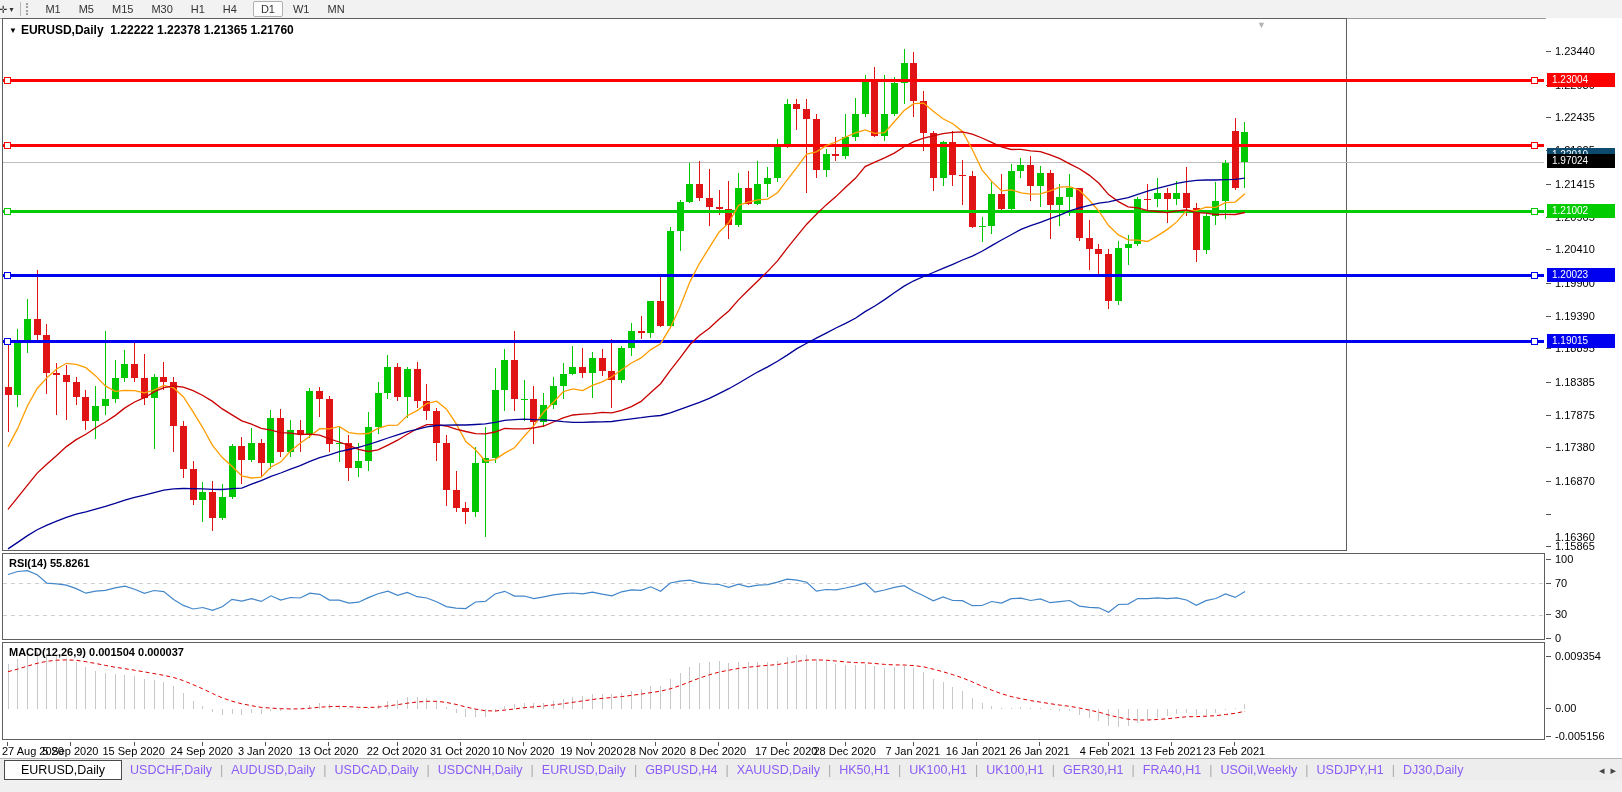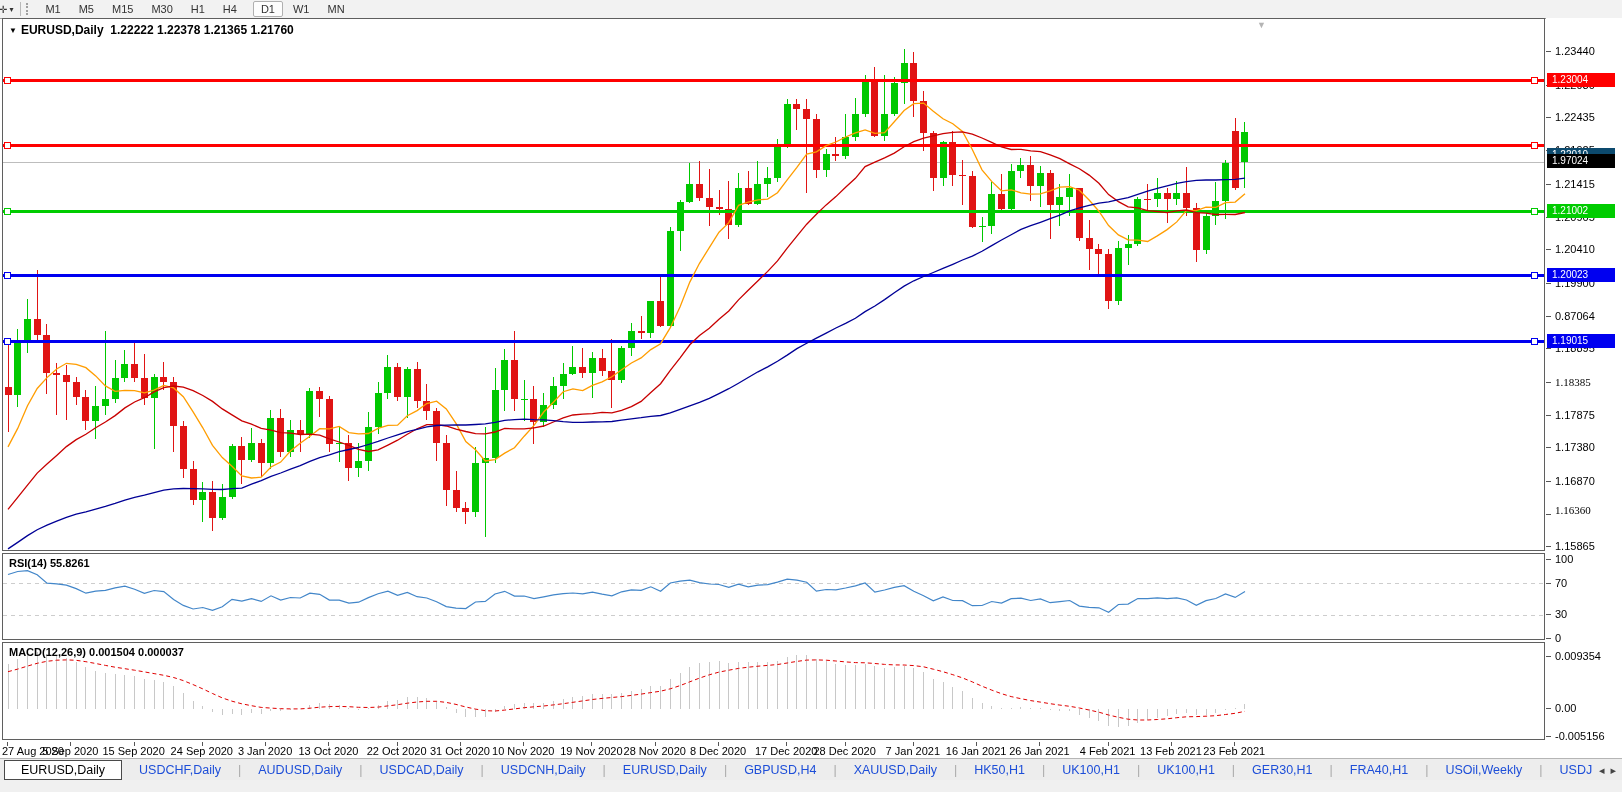--- a/index.html
+++ b/index.html
@@ -9,21 +9,21 @@
   #toolbar{position:absolute;left:0;top:0;width:1622px;height:18px;background:#f2f2f2;
     border-bottom:1px solid #9a9a9a;display:flex;align-items:center;font-size:11px;color:#222;}
   #toolbar .tool-icon{margin-left:-2px;font-size:10px;color:#333;padding:0 1px;}
   #toolbar .dd{font-size:8px;color:#333;padding:0 4px 0 1px;}
   .vsep{width:1px;height:14px;background:#b9b9b9;margin:0 3px;}
   .grip{width:4px;height:12px;margin:0 4px 0 2px;border-left:2px dotted #9f9f9f;}
   .tfbtn{padding:1px 7px;margin:0 1px;border:1px solid transparent;border-radius:2px;color:#333;cursor:default;}
   .tfbtn.active{background:#fdfdfd;border-color:#b0b0b0;}
   
   .pane{position:absolute;background:#fff;border:1px solid #5f5f5f;box-sizing:border-box;}
-  #main-pane{left:2px;top:18px;width:1543px;height:533px;}
+  #main-pane{left:2px;top:18px;width:1345px;height:533px;}
   #rsi-pane{left:2px;top:553px;width:1543px;height:87px;}
   #macd-pane{left:2px;top:642px;width:1543px;height:98px;}
   .pane svg{position:absolute;left:0;top:0;}
   #chart-title{position:absolute;left:6px;top:4px;font-size:12px;font-weight:bold;color:#000;white-space:nowrap;}
   #chart-title .tri{font-size:8px;vertical-align:1px;margin-right:4px;}
   .pane-label{position:absolute;left:6px;top:3px;font-size:11px;font-weight:bold;color:#000;white-space:nowrap;}
   #shift-marker{position:absolute;left:1254px;top:1px;font-size:9px;color:#b4b4b4;}
   
   #price-axis{position:absolute;left:1546px;top:18px;width:76px;height:724px;background:#fff;font-size:11px;color:#000;}
   .axis-dash{position:absolute;left:0;width:5px;height:1px;background:#555;}
@@ -31,21 +31,21 @@
   .axis-box{position:absolute;left:1px;width:68px;height:14px;line-height:14px;color:#fff;
     font-size:10px;padding-left:5px;box-sizing:border-box;white-space:nowrap;}
   
   #date-axis{position:absolute;left:0;top:742px;width:1622px;height:16px;background:#fff;font-size:11px;color:#000;}
   .date-tick{position:absolute;top:0;width:1px;height:4px;background:#555;}
   .date-label{position:absolute;top:3px;white-space:nowrap;}
   
   #tab-bar{position:absolute;left:0;top:758px;width:1622px;height:22px;background:#ededed;
     border-top:1px solid #b5b5b5;display:flex;align-items:stretch;font-size:12.5px;overflow:hidden;}
   #tabs{display:flex;align-items:center;flex:1;overflow:hidden;white-space:nowrap;}
-  .tab{padding:2px 17px;color:#1d4ed8;cursor:default;white-space:nowrap;}
+  .tab{padding:2px 8px;color:#8b5cf6;cursor:default;white-space:nowrap;}
   .tab.active{background:#fff;border:1px solid #4a4a4a;color:#000;padding:2px 16px;margin-left:4px;}
   .tab-sep{color:#aaa;}
   #tab-arrows{display:flex;align-items:center;padding:0 6px;color:#444;font-size:11px;gap:6px;}
   #status-strip{position:absolute;left:0;top:780px;width:1622px;height:12px;background:#f0f0f0;}
 </style>
 </head>
 <body>
 
 <div id="app">
 
@@ -494,33 +494,33 @@
       <div class="axis-label" style="top: 126.351px;">1.21925</div>
       <div class="axis-dash" style="top: 165.684px;"></div>
       <div class="axis-label" style="top: 159.684px;">1.21415</div>
       <div class="axis-dash" style="top: 199.017px;"></div>
       <div class="axis-label" style="top: 193.017px;">1.20905</div>
       <div class="axis-dash" style="top: 231.37px;"></div>
       <div class="axis-label" style="top: 225.37px;">1.20410</div>
       <div class="axis-dash" style="top: 264.703px;"></div>
       <div class="axis-label" style="top: 258.703px;">1.19900</div>
       <div class="axis-dash" style="top: 298.036px;"></div>
-      <div class="axis-label" style="top: 292.036px;">0.87064</div>
+      <div class="axis-label" style="top: 292.036px;">1.19390</div>
       <div class="axis-dash" style="top: 330.388px;"></div>
       <div class="axis-label" style="top: 324.388px;">1.18895</div>
       <div class="axis-dash" style="top: 363.721px;"></div>
-      <div class="axis-label" style="top: 357.721px; font-family: Liberation Serif, serif;">1.18385</div>
+      <div class="axis-label" style="top: 357.721px;">1.18385</div>
       <div class="axis-dash" style="top: 397.054px;"></div>
       <div class="axis-label" style="top: 391.054px;">1.17875</div>
       <div class="axis-dash" style="top: 429.406px;"></div>
       <div class="axis-label" style="top: 423.406px;">1.17380</div>
       <div class="axis-dash" style="top: 462.739px;"></div>
       <div class="axis-label" style="top: 456.739px;">1.16870</div>
       <div class="axis-dash" style="top: 496.072px;"></div>
-      <div class="axis-label" style="top: 486px; font-family: Liberation Serif, serif;">1.16360</div>
+      <div class="axis-label" style="top: 513px;">1.16360</div>
       <div class="axis-dash" style="top: 528.425px;"></div>
       <div class="axis-label" style="top: 522.425px;">1.15865</div>
       <div class="axis-dash" style="top: 541px;"></div>
       <div class="axis-label" style="top: 535px;">100</div>
       <div class="axis-dash" style="top: 564.7px;"></div>
       <div class="axis-label" style="top: 558.7px;">70</div>
       <div class="axis-dash" style="top: 596.3px;"></div>
       <div class="axis-label" style="top: 590.3px;">30</div>
       <div class="axis-dash" style="top: 620px;"></div>
       <div class="axis-label" style="top: 614px;">0</div>

